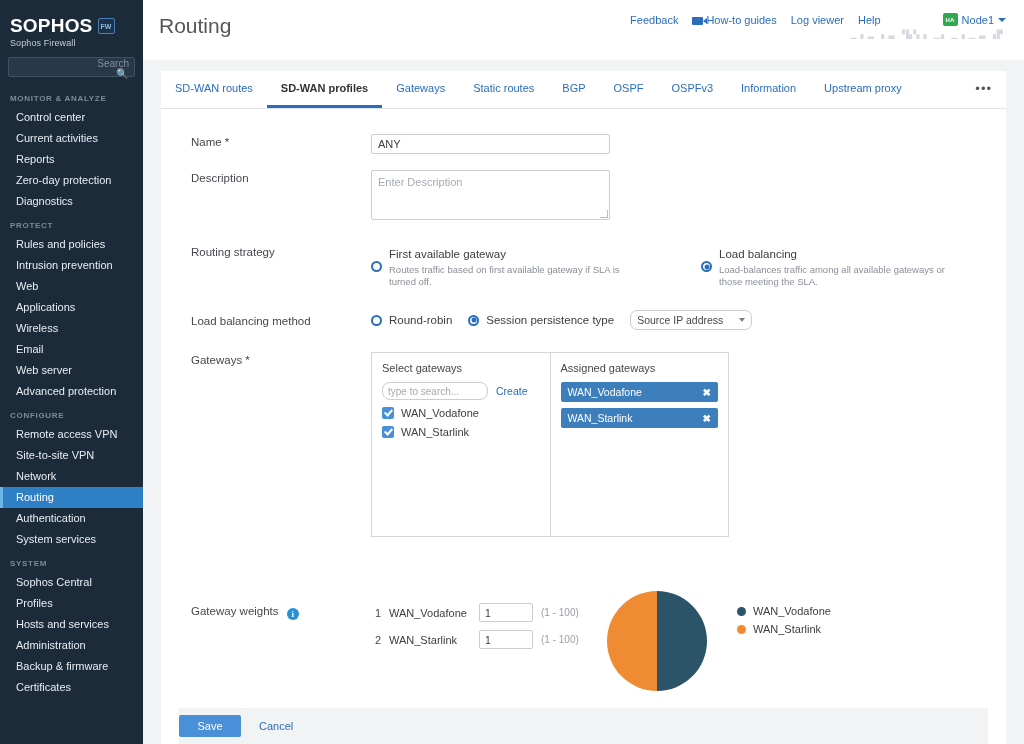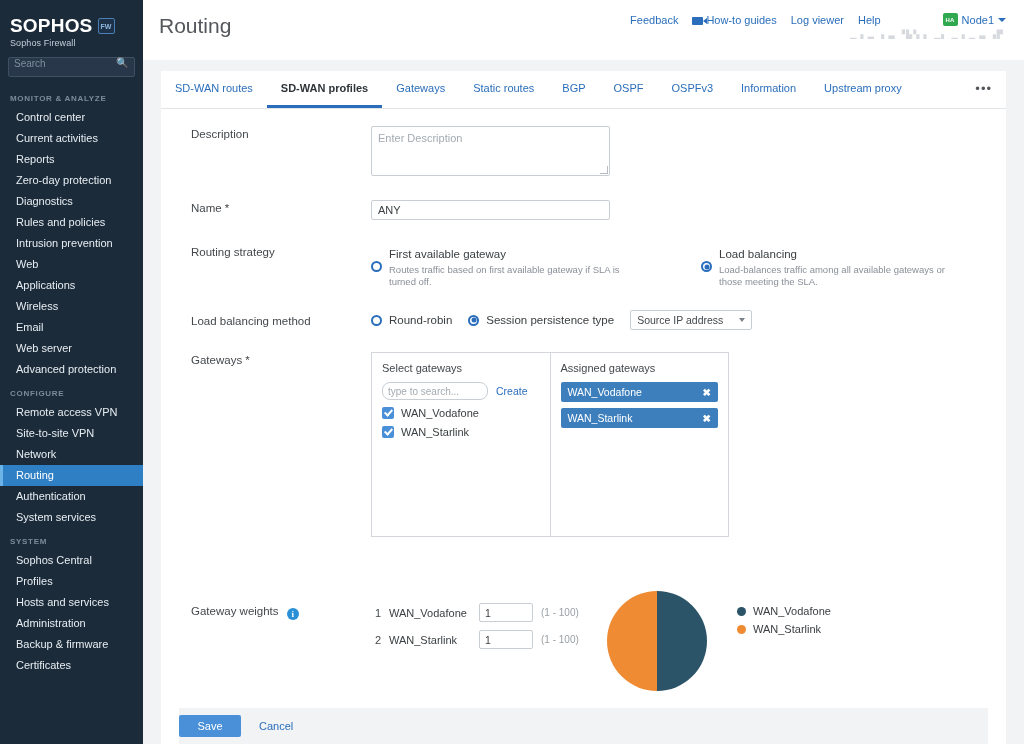--- a/index.html
+++ b/index.html
@@ -34,22 +34,23 @@
     background: #1d3249;
   }
   .brand-sub {
     color: #c3ced8; font-size: 9px; margin-top: 2px; letter-spacing: .1px;
   }
   .search-wrap { padding: 3px 8px 8px 8px; position: relative; }
   .search-box {
     width: 127px; height: 20px;
     background: #28384a; border: 1px solid #3d5162;
     border-radius: 2px;
-    display: flex; align-items: flex-start;
+    display: flex; align-items: flex-end;
     padding: 0 5px;
+    flex-direction: column;
   }
   .search-ph { color: #7e8f9e; font-size: 10px; flex: 1; }
   .search-ico { color: #9fb0be; font-size: 10px; line-height: 1; }
 
   .nav-group-label {
     color: #7b8b99; font-size: 8px; font-weight: bold;
     letter-spacing: .7px; padding: 9px 8px 4px 10px;
     text-transform: uppercase;
   }
   .nav-item {
@@ -313,20 +314,21 @@
       </div>
     </div>
 
     <div id="nav-root">
         <div class="nav-group-label">MONITOR &amp; ANALYZE</div>
         <div class="nav-item">Control center</div>
         <div class="nav-item">Current activities</div>
         <div class="nav-item">Reports</div>
         <div class="nav-item">Zero-day protection</div>
         <div class="nav-item">Diagnostics</div>
+        <div class="nav-group-label">PROTECT</div>
         <div class="nav-item">Rules and policies</div>
         <div class="nav-item">Intrusion prevention</div>
         <div class="nav-item">Web</div>
         <div class="nav-item">Applications</div>
         <div class="nav-item">Wireless</div>
         <div class="nav-item">Email</div>
         <div class="nav-item">Web server</div>
         <div class="nav-item">Advanced protection</div>
         <div class="nav-group-label">CONFIGURE</div>
         <div class="nav-item">Remote access VPN</div>
@@ -371,28 +373,28 @@
         <div class="tab">BGP</div>
         <div class="tab">OSPF</div>
         <div class="tab">OSPFv3</div>
         <div class="tab">Information</div>
         <div class="tab">Upstream proxy</div>
         <div class="tab more">•••</div>
       </div>
 
     <div class="card">
 
+      <div class="frow" style="margin-top:24px;">
+        <div class="flabel">Name *</div>
+        <div class="inp">ANY</div>
+      </div>
+
       <div class="frow" style="margin-top:16px;">
         <div class="flabel">Description</div>
         <div class="ta">Enter Description</div>
-      </div>
-
-      <div class="frow" style="margin-top:24px;">
-        <div class="flabel">Name *</div>
-        <div class="inp">ANY</div>
       </div>
 
       <div class="frow" style="margin-top:24px;">
         <div class="flabel">Routing strategy</div>
         <div class="opt" style="width:330px;">
           <span class="radio"></span>
           <span>
             <span class="opt-title">First available gateway</span>
             <div class="opt-desc">Routes traffic based on first available gateway if SLA is turned off.</div>
           </span>
@@ -409,21 +411,21 @@
       <div class="frow" style="margin-top:22px; align-items:center;">
         <div class="flabel">Load balancing method</div>
         <div class="opt" style="align-items:center;">
           <span class="radio" style="margin-top:0;"></span>
           <span class="opt-title">Round-robin</span>
         </div>
         <div class="opt" style="align-items:center; margin-left:16px;">
           <span class="radio sel" style="margin-top:0;"></span>
           <span class="opt-title">Session persistence type</span>
         </div>
-        <div class="sel-box" style="margin-left:16px;">
+        <div class="sel-box" style="margin-left:16px;border-radius:7px;">
           <span>Source IP address</span>
           <span class="sel-caret"></span>
         </div>
       </div>
 
       <div class="frow" style="margin-top:22px;">
         <div class="flabel">Gateways *</div>
         <div class="dual">
           <div class="dual-col left">
             <div class="dual-head">Select gateways</div>

